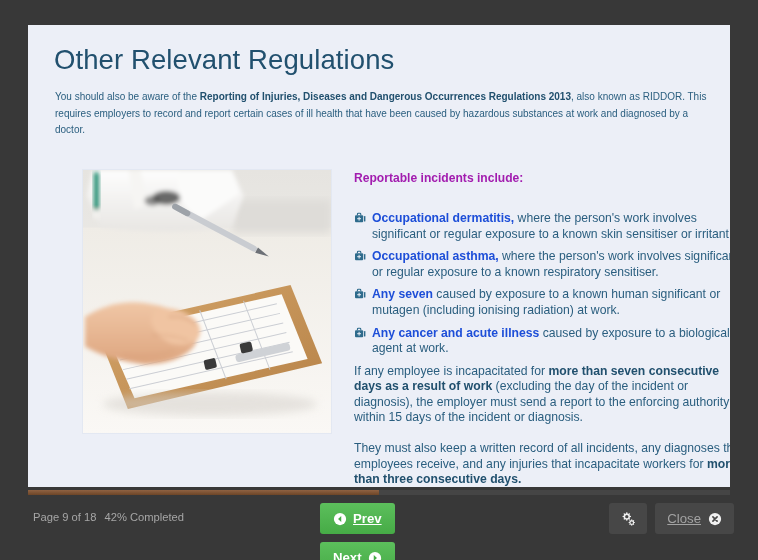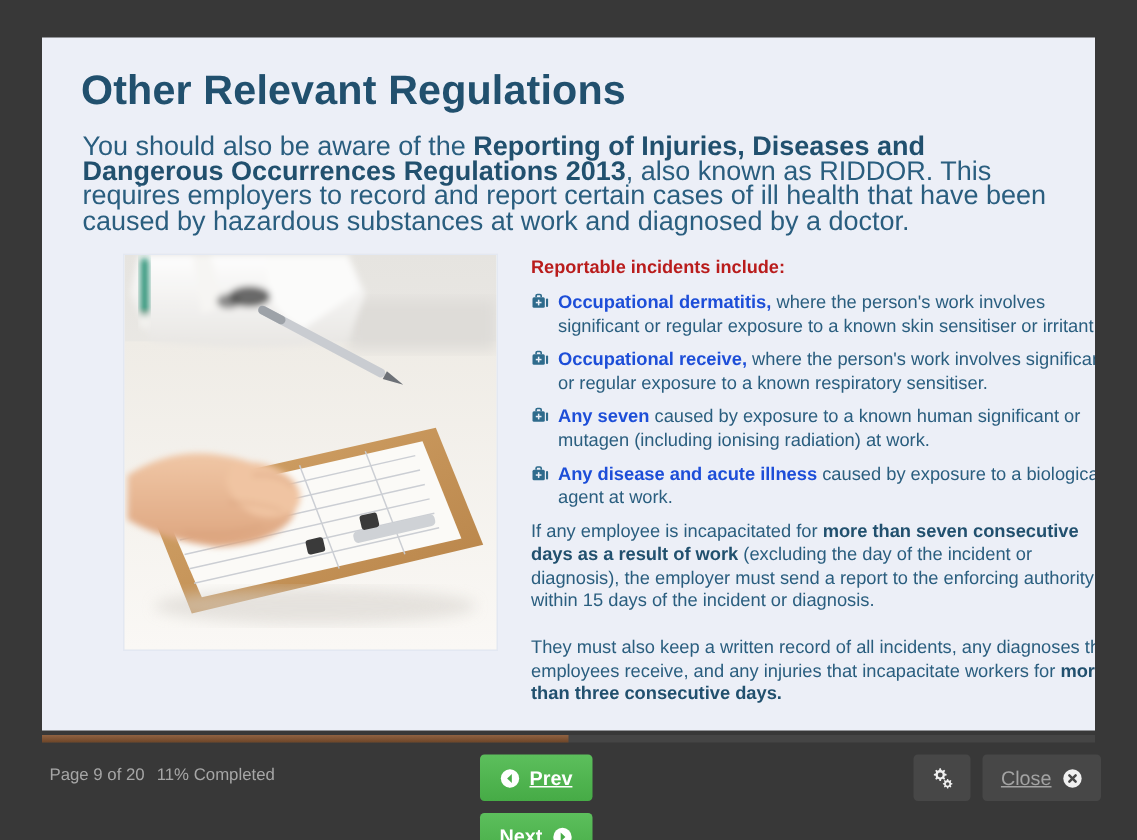--- a/index.html
+++ b/index.html
@@ -28,32 +28,32 @@
     height: 462px;
     background: #eceff7;
     overflow: hidden;
   }
 
   .slide-title {
     position: absolute;
     left: 26px;
     top: 19px;
     font-size: 27.5px;
-    font-weight: 700;
+    font-weight: 400;
     letter-spacing: 0.1px;
     color: #21506e;
     white-space: nowrap;
   }
 
   .intro-para {
     position: absolute;
     left: 27px;
     top: 64px;
     width: 654px;
-    font-size: 18px;
+    font-size: 10px;
     line-height: 16.6px;
     color: #2a5e7f;
   }
   .intro-para b { font-weight: 700; color: #21506e; }
 
   
   .photo-frame {
     position: absolute;
     left: 54px;
     top: 144px;
@@ -69,22 +69,22 @@
   .right-col {
     position: absolute;
     left: 326px;
     top: 146px;
     width: 392px;
   }
 
   .list-heading {
     font-size: 12.1px;
     font-weight: 700;
-    color: #b91c1c;
-    margin-bottom: 9px;
+    color: #a21caf;
+    margin-bottom: 26px;
   }
 
   ul.incident-list { list-style: none; }
 
   ul.incident-list li {
     position: relative;
     padding-left: 18px;
     margin-bottom: 7px;
     font-size: 12.2px;
     line-height: 15.6px;
@@ -314,21 +314,21 @@
         <li>
           <span class="bullet-icon">
             <svg viewBox="0 0 12 12" width="12" height="12">
               <rect x="1" y="3.2" width="8.2" height="7" rx="1" fill="#2e6b8c"></rect>
               <path d="M3.4 3.2 V2.2 a0.9 0.9 0 0 1 0.9 -0.9 h1.6 a0.9 0.9 0 0 1 0.9 0.9 V3.2" fill="none" stroke="#2e6b8c" stroke-width="1.1"></path>
               <rect x="4.6" y="4.8" width="1" height="3.8" fill="#eceff7"></rect>
               <rect x="3.2" y="6.2" width="3.8" height="1" fill="#eceff7"></rect>
               <rect x="10" y="4" width="1.4" height="5.6" rx="0.6" fill="#2e6b8c"></rect>
             </svg>
           </span>
-          <b>Occupational receive,</b><span> where the person's work involves significant or regular exposure to a known respiratory sensitiser.</span>
+          <b>Occupational asthma,</b><span> where the person's work involves significant or regular exposure to a known respiratory sensitiser.</span>
         </li>
 
         <li>
           <span class="bullet-icon">
             <svg viewBox="0 0 12 12" width="12" height="12">
               <rect x="1" y="3.2" width="8.2" height="7" rx="1" fill="#2e6b8c"></rect>
               <path d="M3.4 3.2 V2.2 a0.9 0.9 0 0 1 0.9 -0.9 h1.6 a0.9 0.9 0 0 1 0.9 0.9 V3.2" fill="none" stroke="#2e6b8c" stroke-width="1.1"></path>
               <rect x="4.6" y="4.8" width="1" height="3.8" fill="#eceff7"></rect>
               <rect x="3.2" y="6.2" width="3.8" height="1" fill="#eceff7"></rect>
               <rect x="10" y="4" width="1.4" height="5.6" rx="0.6" fill="#2e6b8c"></rect>
@@ -340,36 +340,36 @@
         <li>
           <span class="bullet-icon">
             <svg viewBox="0 0 12 12" width="12" height="12">
               <rect x="1" y="3.2" width="8.2" height="7" rx="1" fill="#2e6b8c"></rect>
               <path d="M3.4 3.2 V2.2 a0.9 0.9 0 0 1 0.9 -0.9 h1.6 a0.9 0.9 0 0 1 0.9 0.9 V3.2" fill="none" stroke="#2e6b8c" stroke-width="1.1"></path>
               <rect x="4.6" y="4.8" width="1" height="3.8" fill="#eceff7"></rect>
               <rect x="3.2" y="6.2" width="3.8" height="1" fill="#eceff7"></rect>
               <rect x="10" y="4" width="1.4" height="5.6" rx="0.6" fill="#2e6b8c"></rect>
             </svg>
           </span>
-          <b>Any disease and acute illness</b><span> caused by exposure to a biological agent at work.</span>
+          <b>Any cancer and acute illness</b><span> caused by exposure to a biological agent at work.</span>
         </li>
       </ul>
 
       <p class="body-para"><span>If any employee is incapacitated for </span><b>more than seven consecutive days as a result of work</b><span> (excluding the day of the incident or diagnosis), the employer must send a report to the enforcing authority within 15 days of the incident or diagnosis.</span></p>
 
       <p class="body-para second"><span>They must also keep a written record of all incidents, any diagnoses that employees receive, and any injuries that incapacitate workers for </span><b>more than three consecutive days.</b></p>
     </div>
   </div>
 
   <div class="progress-track">
     <div class="progress-fill" style="width: 50%;"></div>
   </div>
 
   <div class="page-status">
-    <span>Page 9 of 20</span><span class="sep"></span><span>11% Completed</span>
+    <span>Page 9 of 18</span><span class="sep"></span><span>42% Completed</span>
   </div>
 
   <div class="nav-group">
 
     <button class="btn-green prev">
       <span>
         <svg viewBox="0 0 16 16" width="14" height="14">
           <circle cx="8" cy="8" r="7" fill="#ffffff"></circle>
           <path d="M9.4 4.6 L5.8 8 L9.4 11.4 Z" fill="#46ab46"></path>
         </svg>

